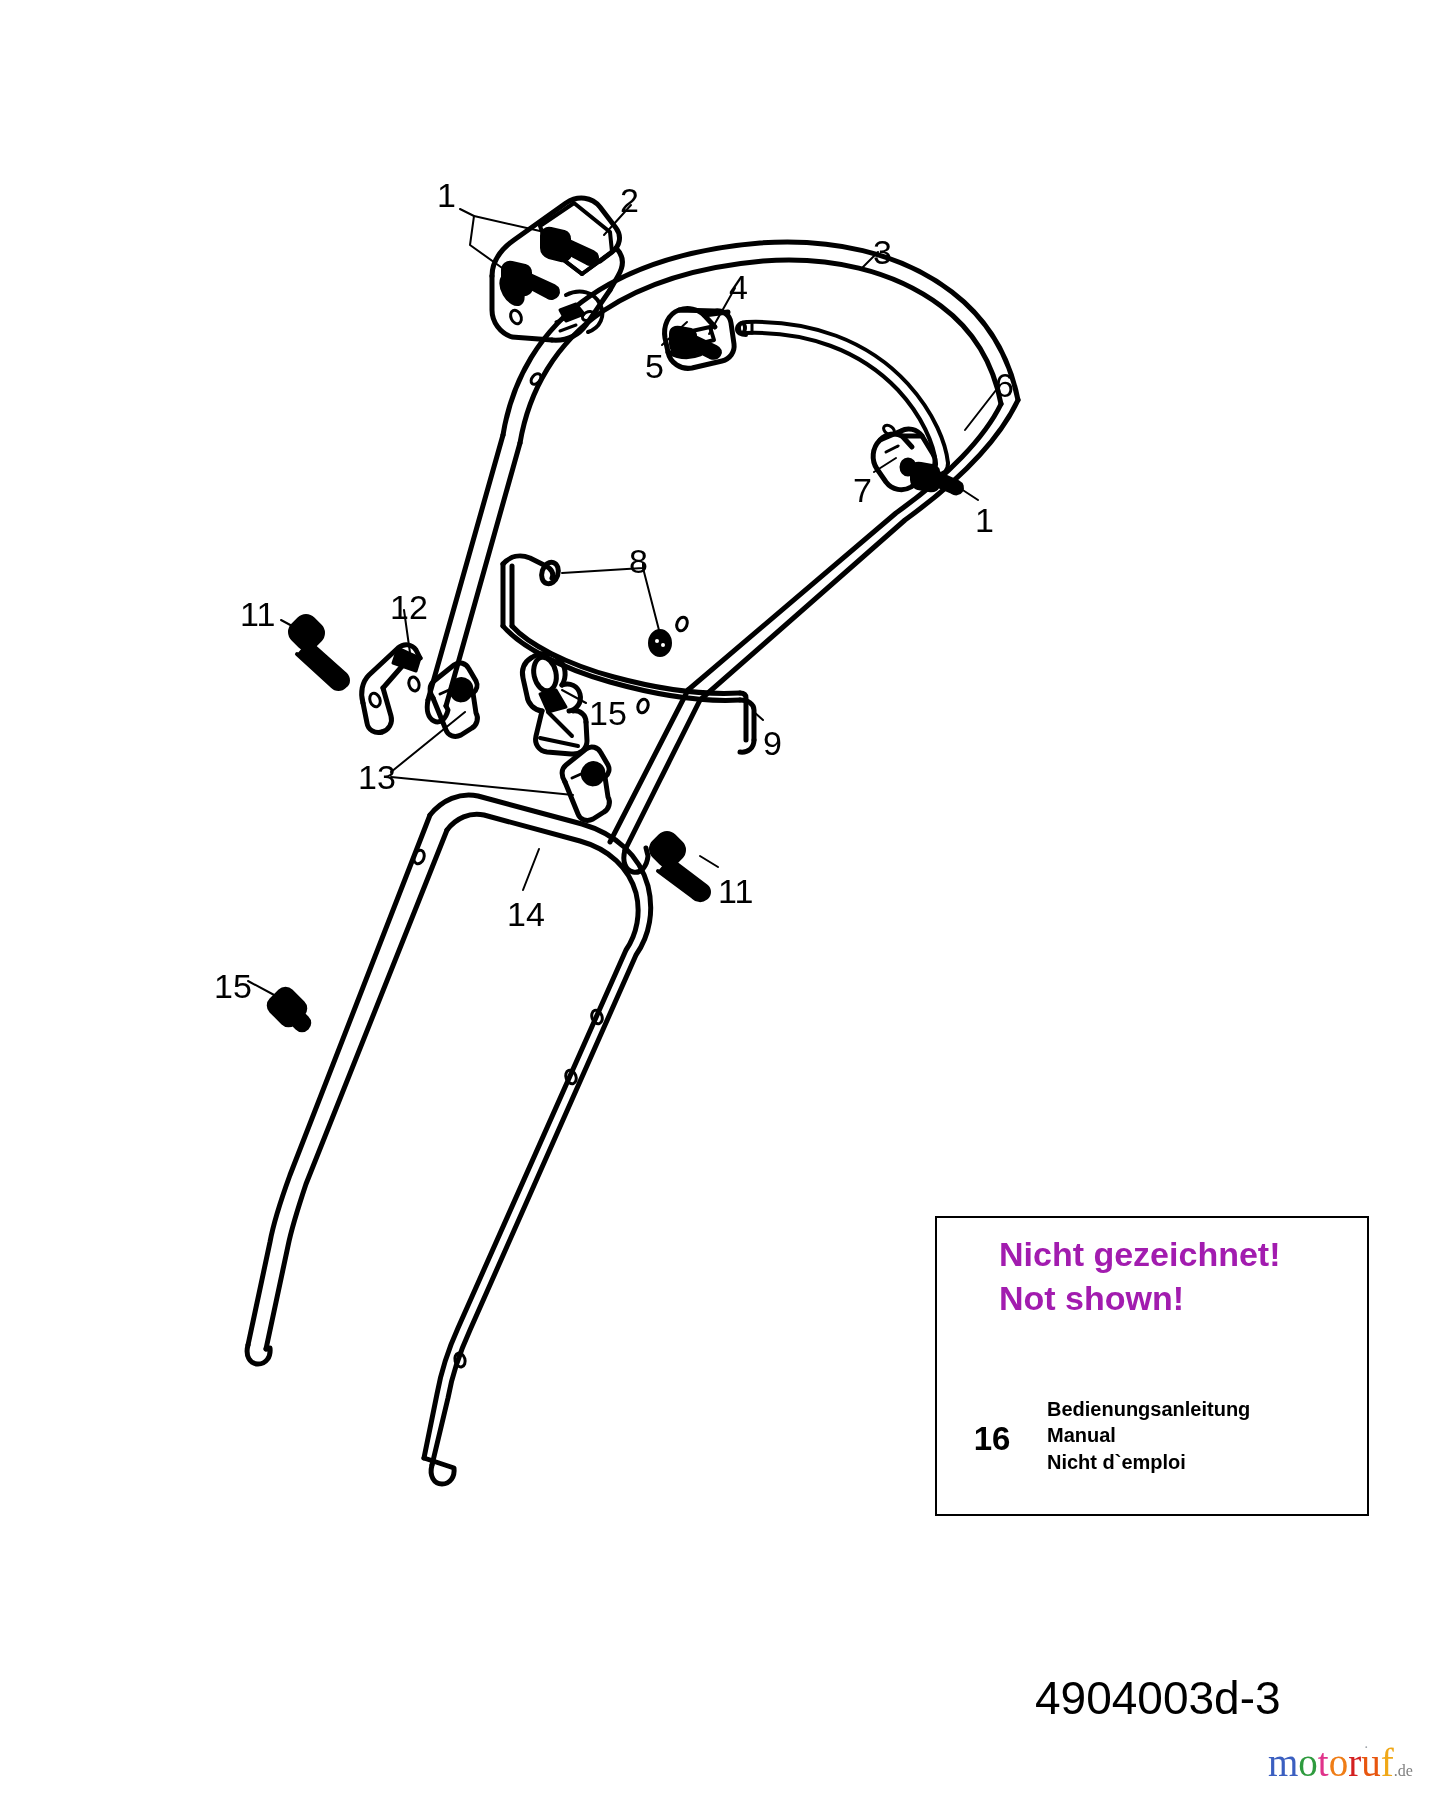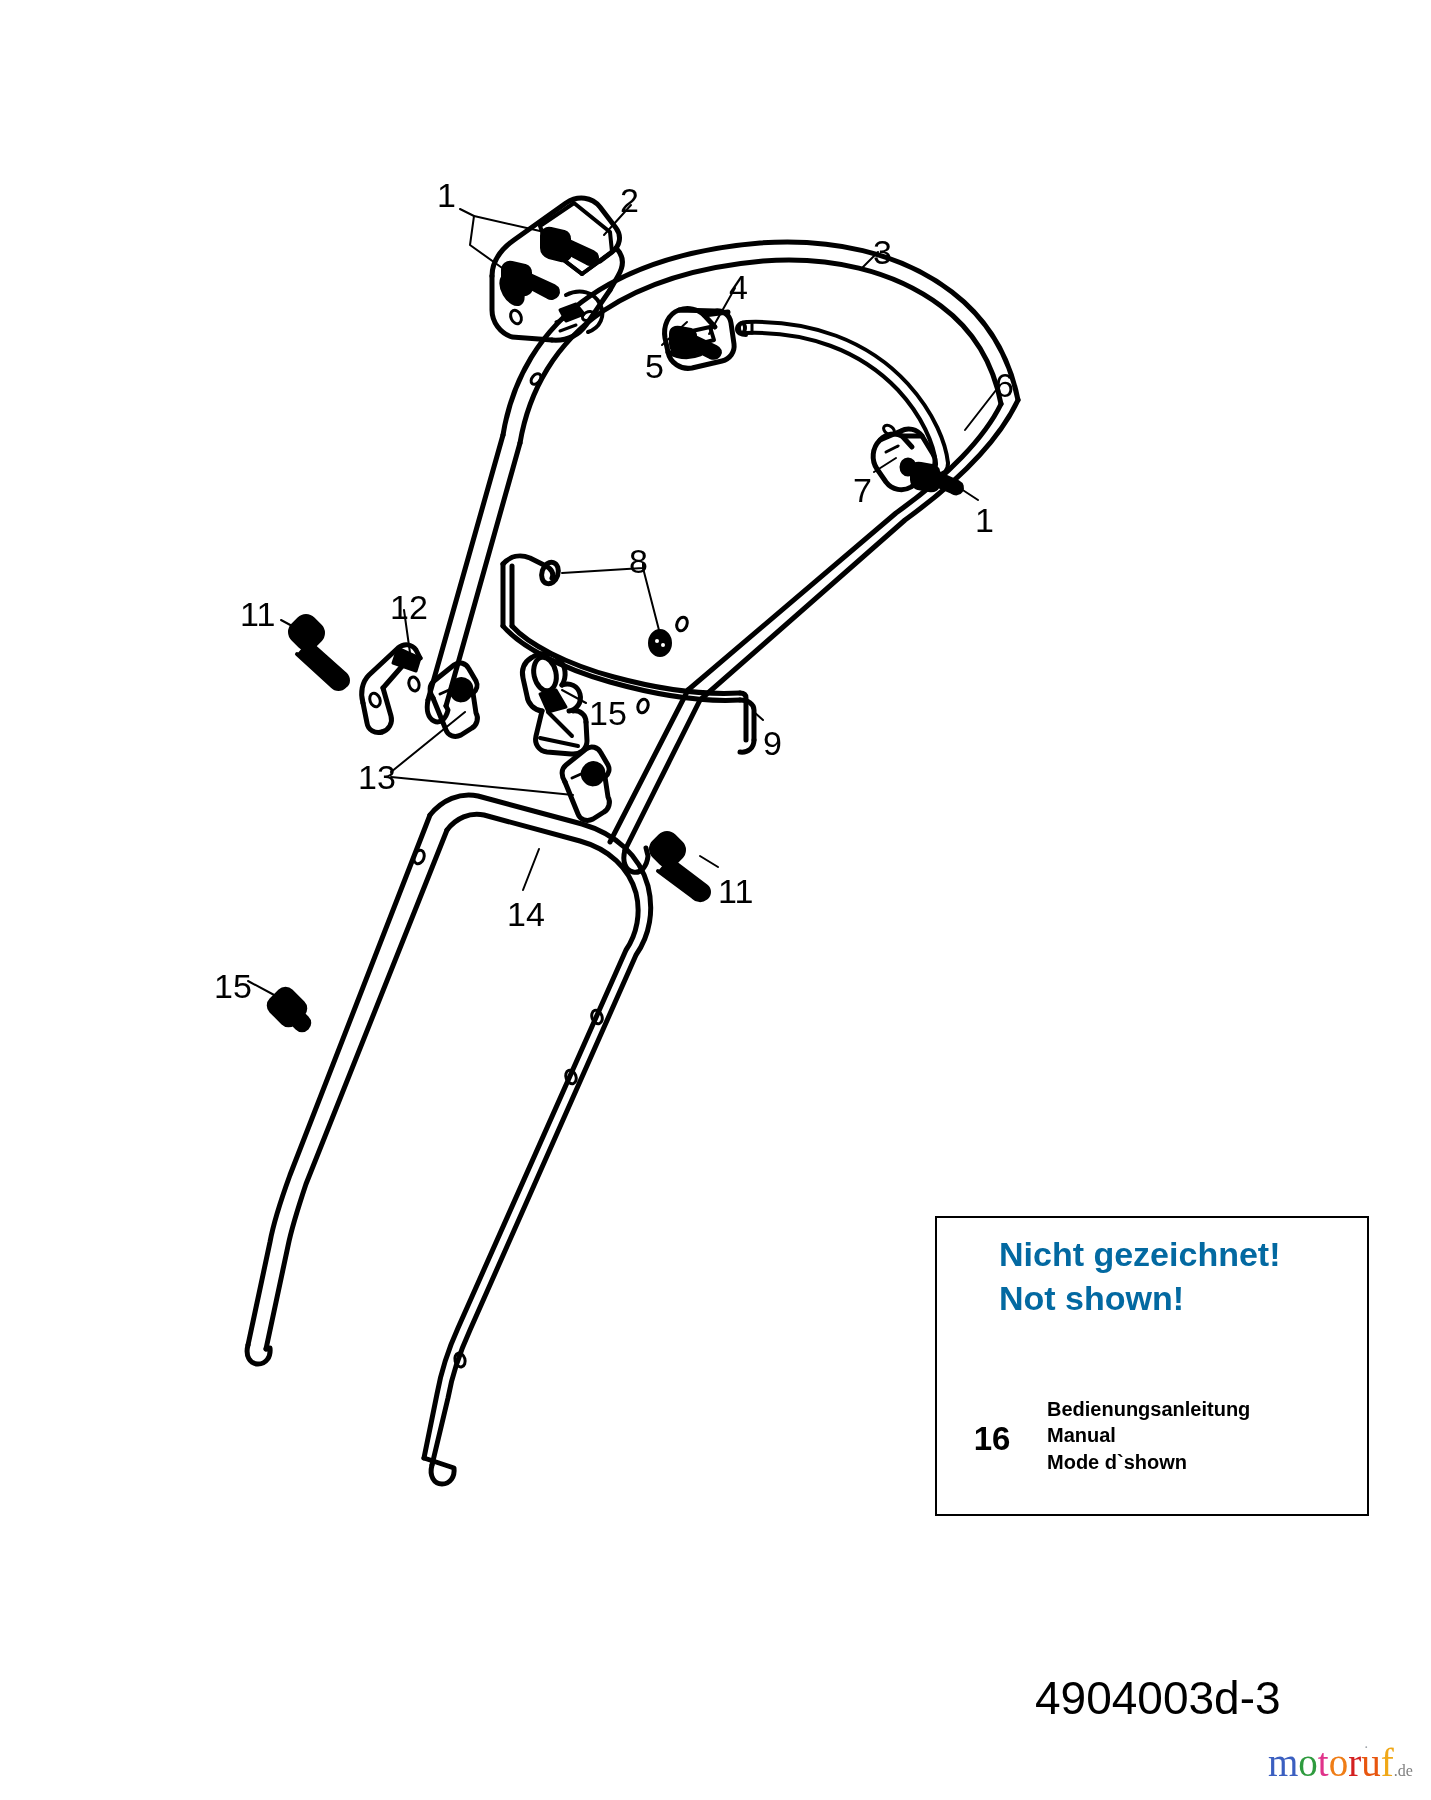--- a/index.html
+++ b/index.html
@@ -52,21 +52,21 @@
     position: absolute;
     left: 62px;
     top: 14px;
     width: 360px;
   }
   #legend-headings div {
     font-family: "Liberation Sans", sans-serif;
     font-weight: bold;
     font-size: 34px;
     line-height: 1.30;
-    color: #0369a1;
+    color: #a21caf;
     white-space: nowrap;
   }
   #legend-row {
     position: absolute;
     left: 0px;
     top: 178px;
     width: 434px;
     display: flex;
     align-items: flex-start;
   }
@@ -418,21 +418,21 @@
   <div id="legend-box">
     <div id="legend-headings">
       <div>Nicht gezeichnet!</div>
       <div>Not shown!</div>
     </div>
     <div id="legend-row">
       <div id="legend-item-number">16</div>
       <div id="legend-item-lines">
         <div>Bedienungsanleitung</div>
         <div>Manual</div>
-        <div>Mode d`shown</div>
+        <div>Nicht d`emploi</div>
       </div>
     </div>
   </div>
 
   <div id="part-number">4904003d-3</div>
 
   <div id="watermark">
     <span class="dot">·</span><span style="color: rgb(59, 95, 192);">m</span><span style="color: rgb(46, 155, 62);">o</span><span style="color: rgb(224, 51, 138);">t</span><span style="color: rgb(239, 125, 22);">o</span><span style="color: rgb(211, 32, 32);">r</span><span style="color: rgb(232, 86, 15);">u</span><span style="color: rgb(240, 168, 24);">f</span><span class="suffix">.de</span>
   </div>
 

